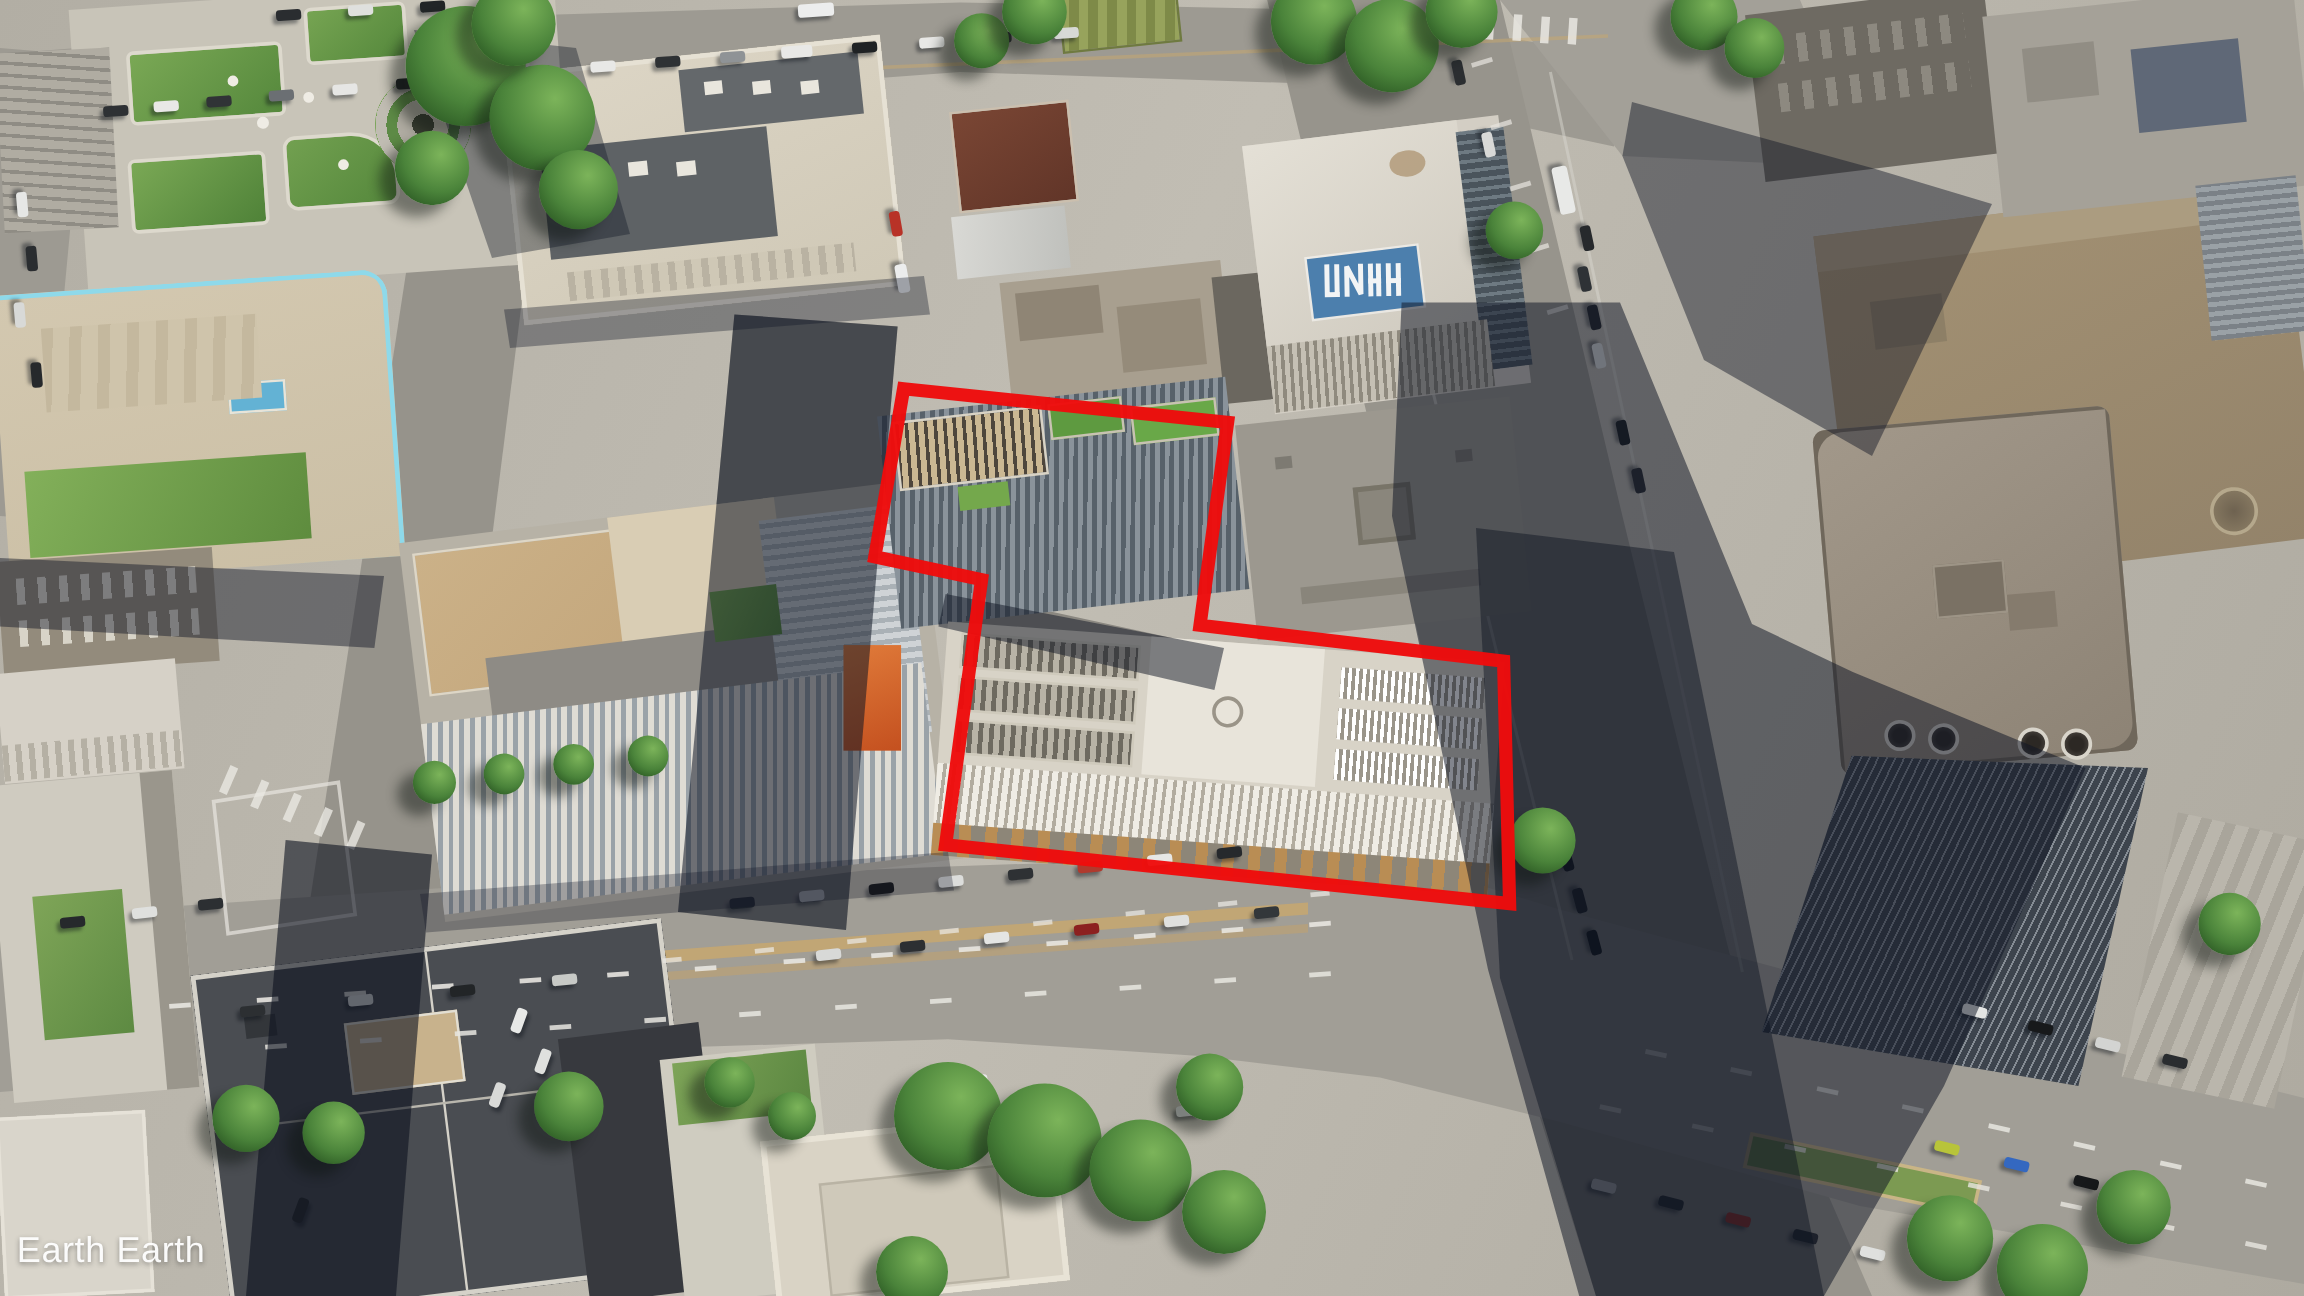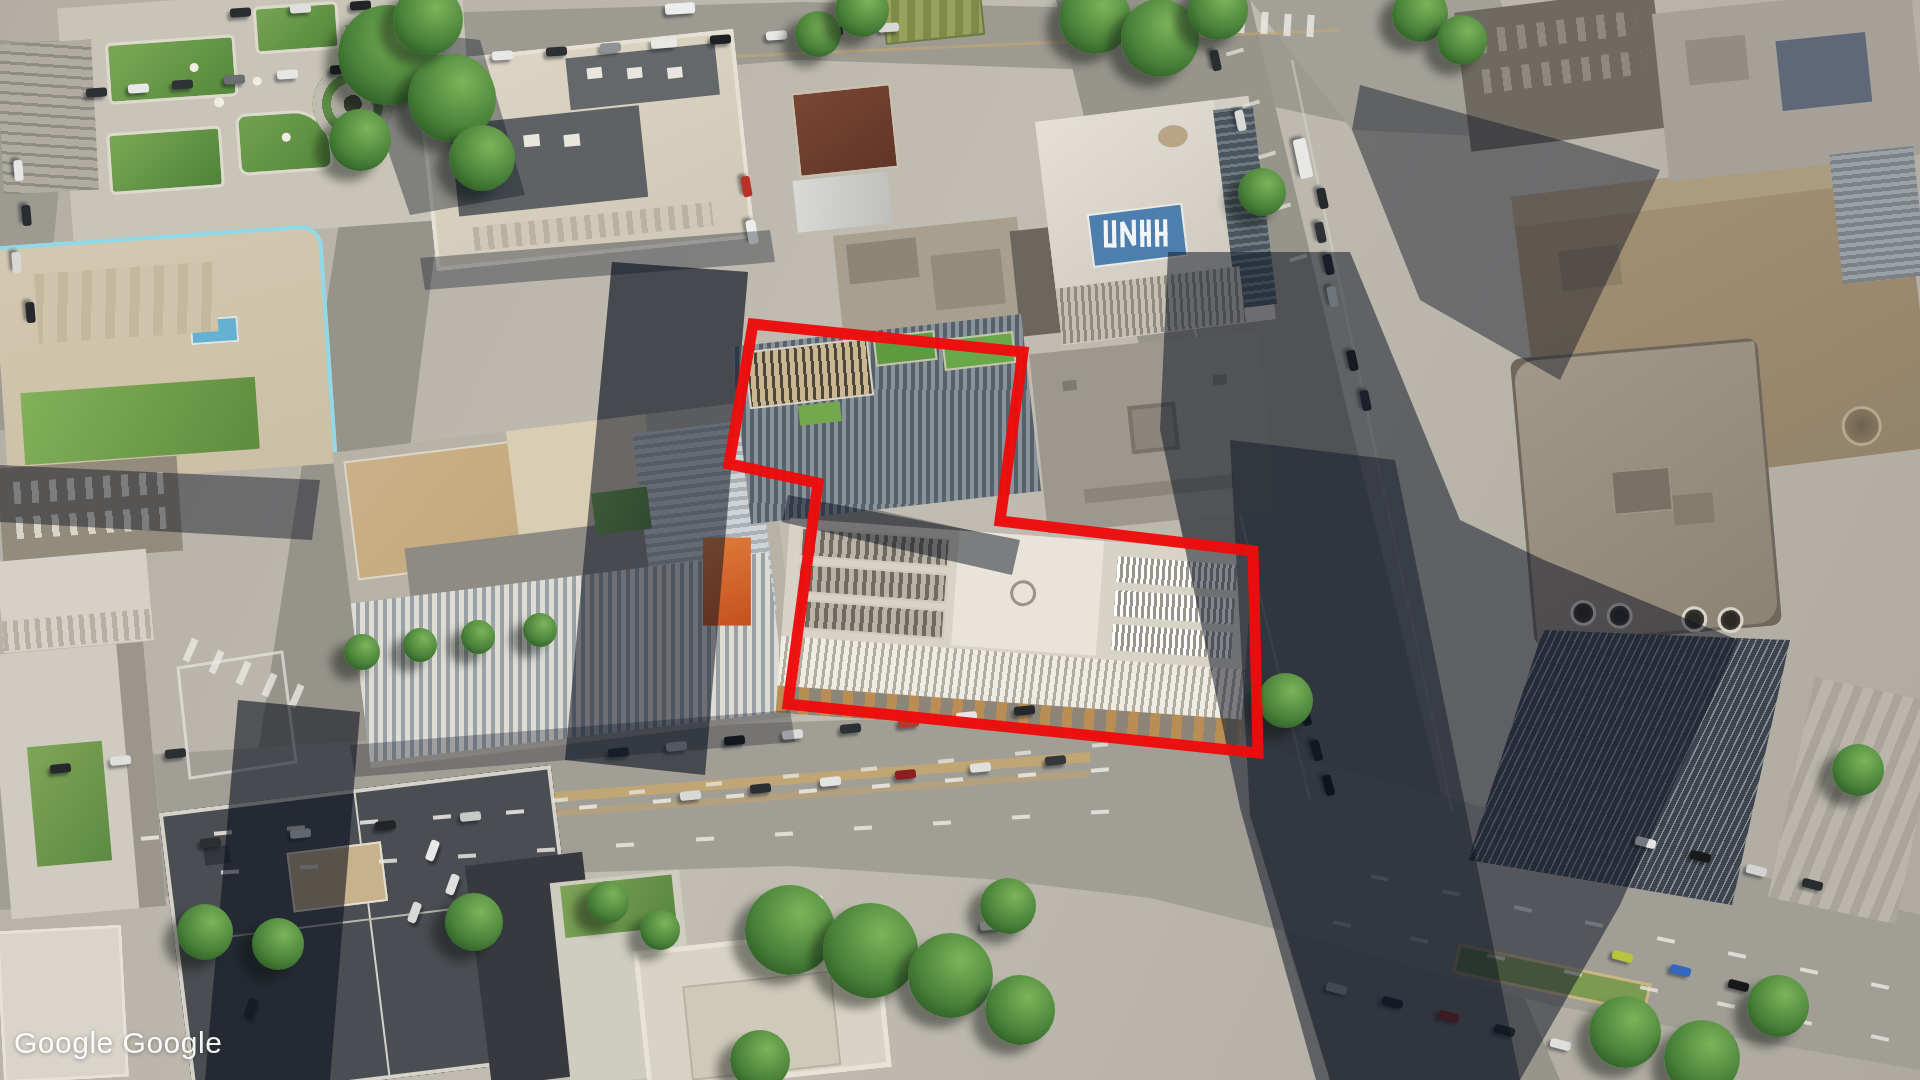--- a/index.html
+++ b/index.html
@@ -418,14 +418,14 @@
       <div class="tree" style="left: 344px; top: 634px; width: 36px; height: 36px;"></div>
       <div class="tree" style="left: 403px; top: 628px; width: 34px; height: 34px;"></div>
       <div class="tree" style="left: 461px; top: 620px; width: 34px; height: 34px;"></div>
       <div class="tree" style="left: 523px; top: 613px; width: 34px; height: 34px;"></div>
     </div>
 
   <svg class="layer" style="pointer-events:none;">
     <polygon id="hl-poly" fill="none" stroke-linejoin="miter" opacity="0.97" points="753,324 1023,352 1000,521 1253,551 1258,753 788,704 818,483 729,464" stroke="#ee0c0c" stroke-width="11"></polygon>
   </svg>
 
-  <div id="watermark">Google Google</div>
+  <div id="watermark">Earth Earth</div>
 </div>
 
 </body></html>

